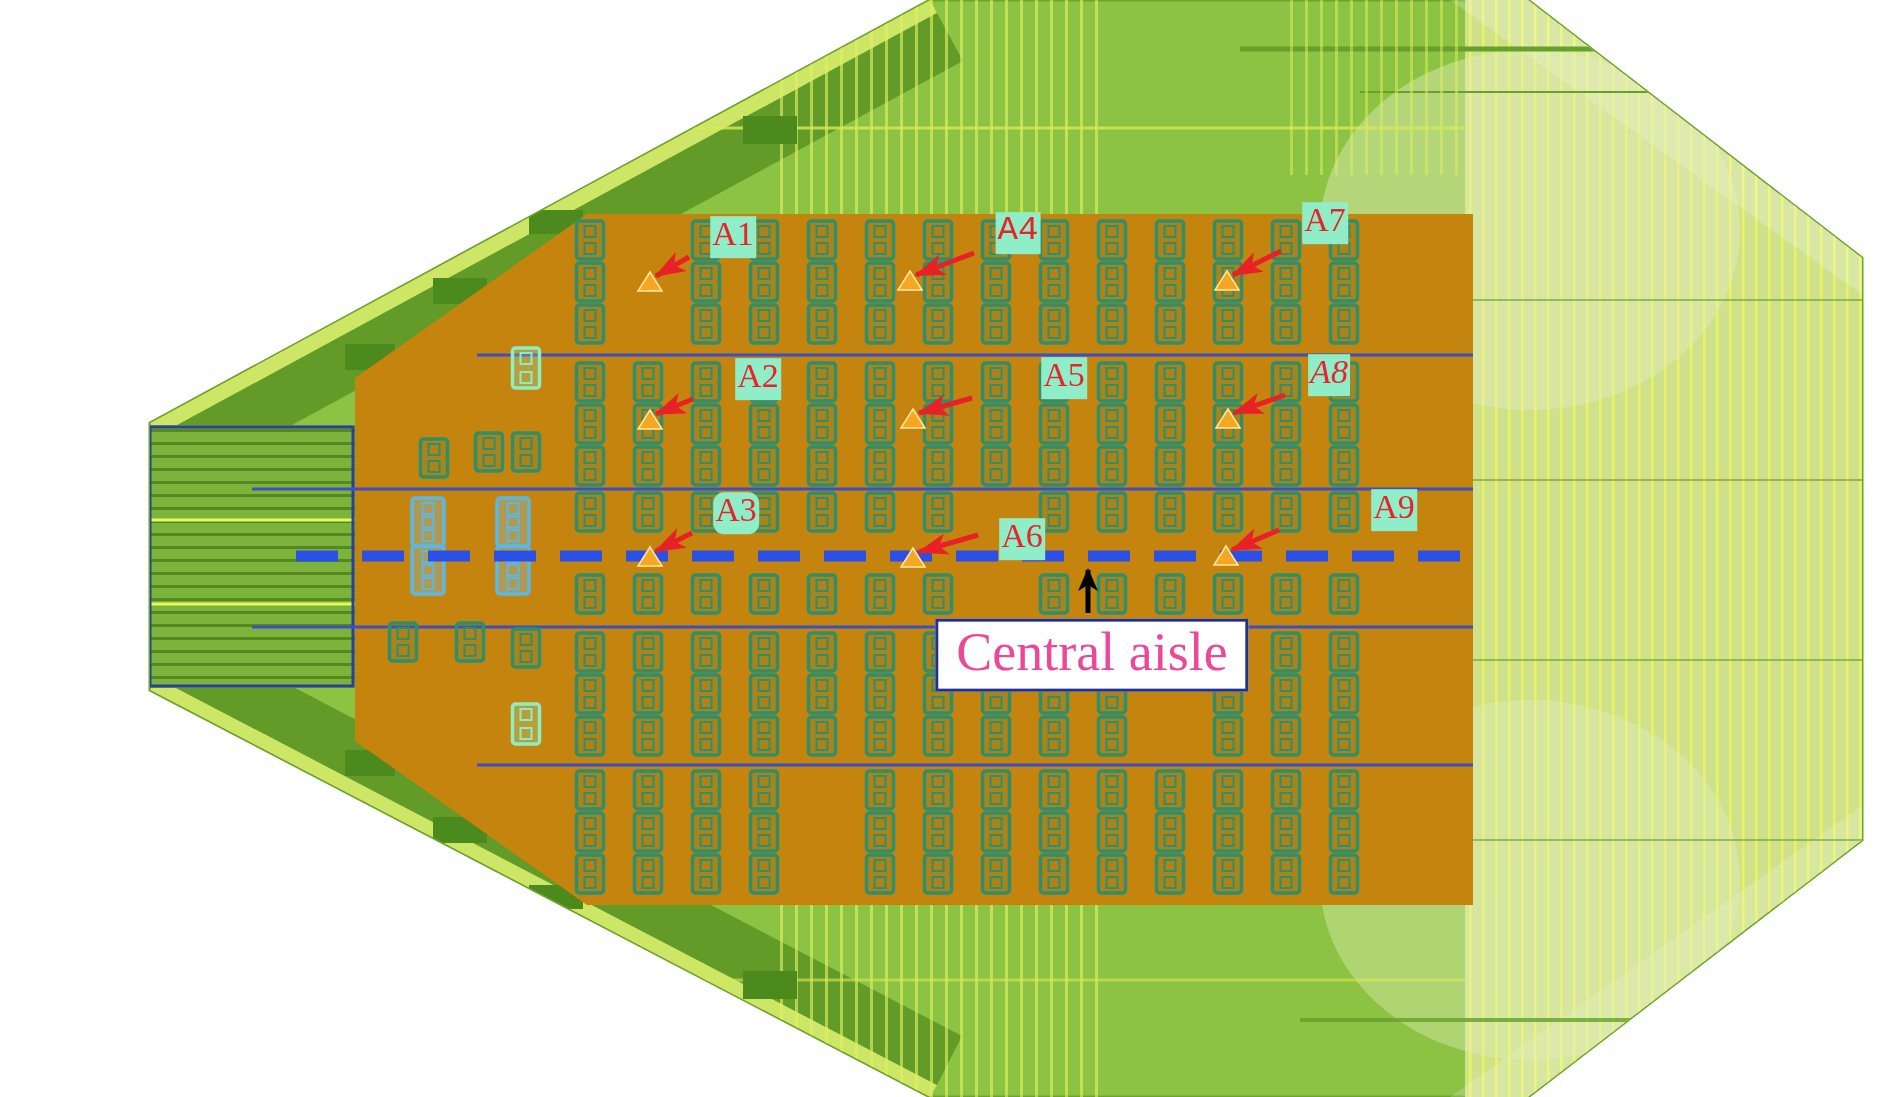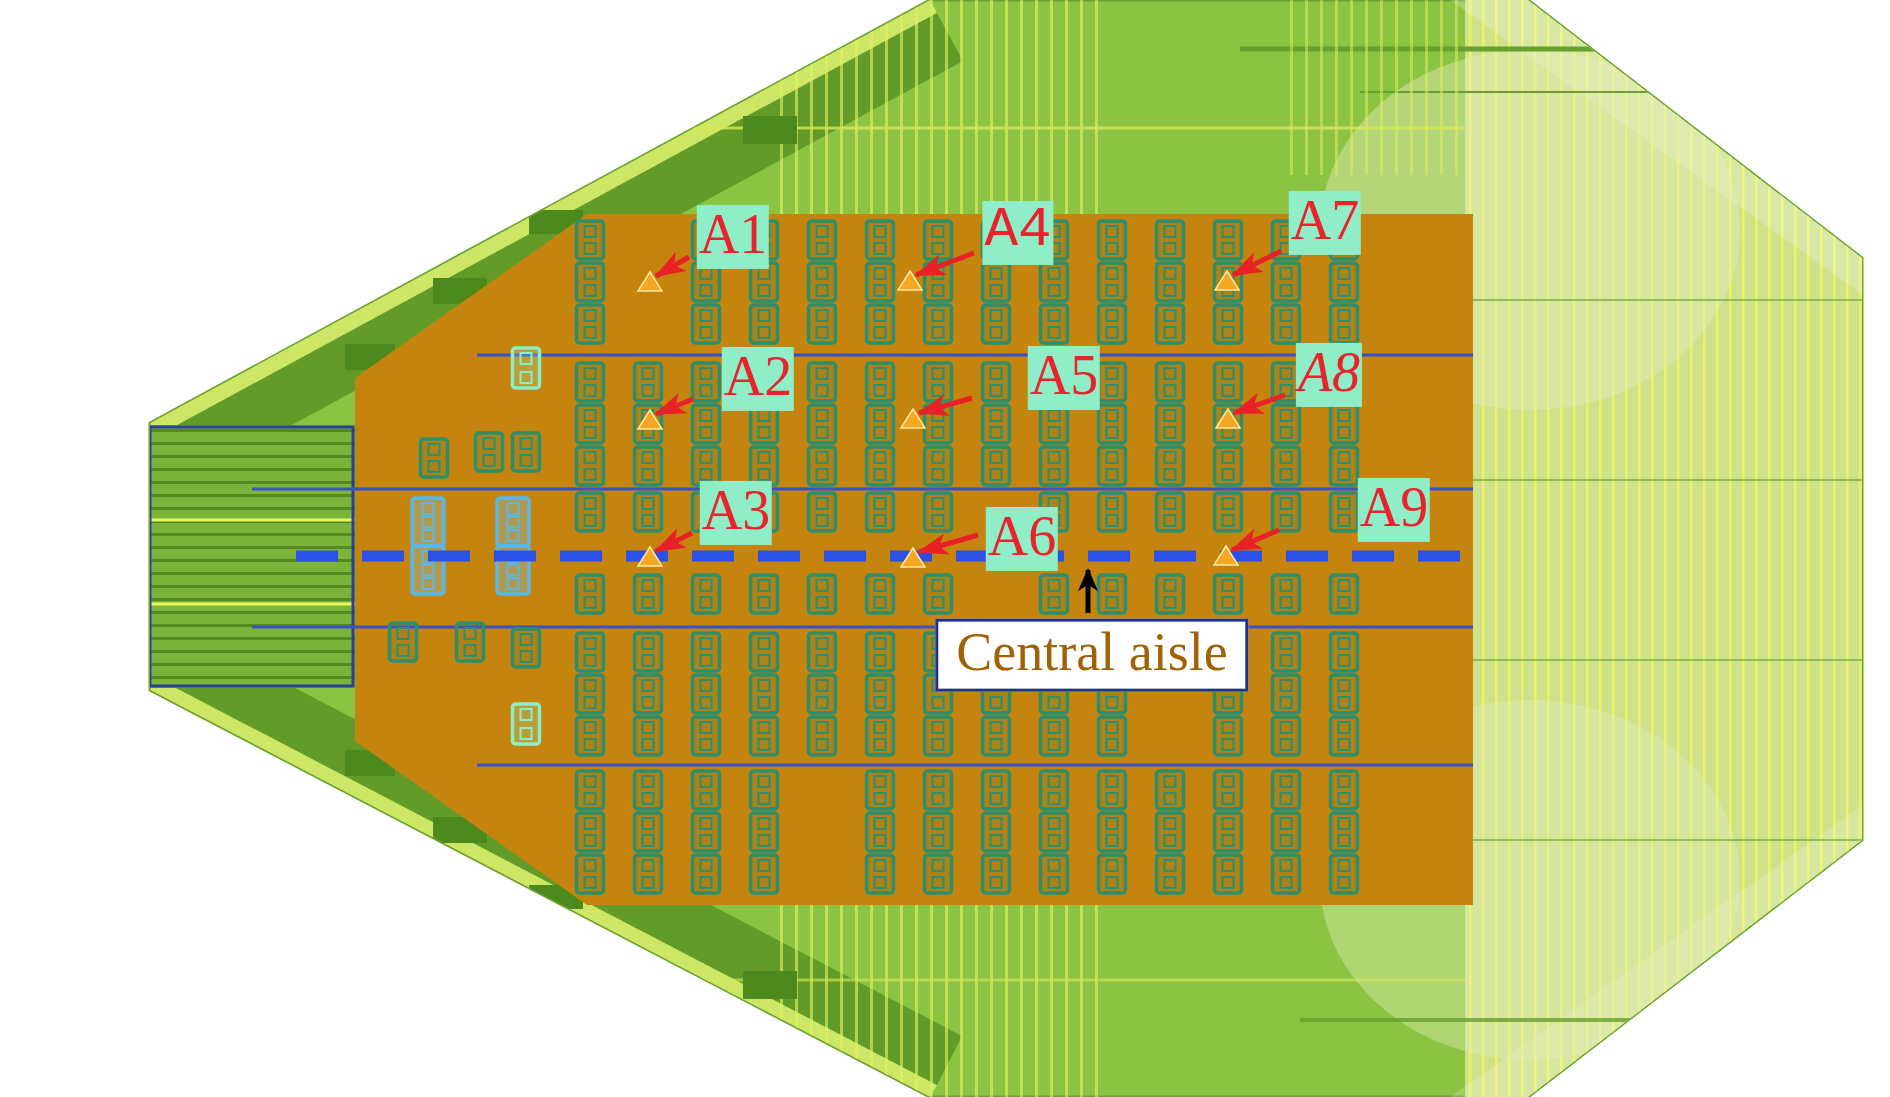--- a/index.html
+++ b/index.html
@@ -2,24 +2,24 @@
 <html style="--label-bg: #8feec7; --label-text: #e8232b; --aisle-label-border: #20318f; --aisle-line: #2b50e8; --section-line: #3a50c8; --cabin-floor: #c5840e; --seat-teal: #2e8f6a; --seat-cyan: #5ab8e8; --seat-mint: #8deec5; --marker-triangle: #f5a623; --arrow-red: #e82127; --body-green: #8cc342; --body-dark: #639b28; --grid-light: #cfe18d; --grid-line: #e9f55e;"><head>
 <meta charset="utf-8">
 <style>
   html,body{margin:0;padding:0;background:#ffffff;}
   .canvas{position:relative;width:1890px;height:1097px;background:#ffffff;overflow:hidden;
           font-family:"Liberation Serif","DejaVu Serif",serif;}
   svg{position:absolute;left:0;top:0;}
   .overlay{position:absolute;left:0;top:0;width:100%;height:100%;pointer-events:none;}
   .pt-label{position:absolute;transform:translate(-50%,-50%);
             background:var(--label-bg,#8feec7);color:var(--label-text,#e8232b);
-            font-size:56px;line-height:1.02;padding:1px 2px 6px;white-space:nowrap;}
+            font-size:34px;line-height:1.02;padding:1px 2px 6px;white-space:nowrap;}
   .aisle-label{position:absolute;transform:translate(-50%,-50%);
             background:#ffffff;border:3px solid var(--aisle-label-border,#20318f);
-            color:#a16207;font-size:54px;line-height:1.05;padding:2px 18px 8px;white-space:nowrap;}
+            color:#ec4899;font-size:54px;line-height:1.05;padding:2px 18px 8px;white-space:nowrap;}
 </style>
 </head>
 <body>
 
 <div class="canvas">
 
   <svg width="1890" height="1097" viewBox="0 0 1890 1097">
     <defs>
       <clipPath id="bodyClip">
         <polygon points="150,423 930,0 1528,0 1862,258 1862,840 1528,1097 930,1097 150,690"></polygon>
@@ -1109,21 +1109,21 @@
         <polygon points="1228,409 1216,428 1240,428" fill="#f5a623" stroke="#ffe9a0" stroke-width="1.5"></polygon>
         <line x1="1279" y1="530" x2="1232" y2="550" stroke="#e82127" stroke-width="5" marker-end="url(#redArrow)"></line>
         <polygon points="1226,546 1214,565 1238,565" fill="#f5a623" stroke="#ffe9a0" stroke-width="1.5"></polygon>
         <line x1="1088" y1="613" x2="1088" y2="570" stroke="#000000" stroke-width="5" marker-end="url(#blackArrow)"></line>
       </g>
   </svg>
 
   <div class="overlay">
     <div class="pt-label" style="left: 733px; top: 237px;">A1</div>
     <div class="pt-label" style="left: 758px; top: 379px;">A2</div>
-    <div class="pt-label" style="left: 736px; top: 513px;">A3</div>
+    <div class="pt-label" style="left: 736px; top: 513px; border-radius: 11px;">A3</div>
     <div class="pt-label" style="left: 1018px; top: 233px; font-family: Liberation Mono, monospace;">A4</div>
     <div class="pt-label" style="left: 1016px; top: 378px; margin-left: 48px;">A5</div>
     <div class="pt-label" style="left: 1022px; top: 539px;">A6</div>
     <div class="pt-label" style="left: 1325px; top: 223px;">A7</div>
     <div class="pt-label" style="left: 1329px; top: 375px; font-style: italic;">A8</div>
     <div class="pt-label" style="left: 1394px; top: 510px;">A9</div>
     <div class="aisle-label" style="left: 1092px; top: 655px;">Central aisle</div>
   </div>
 
 </div>

